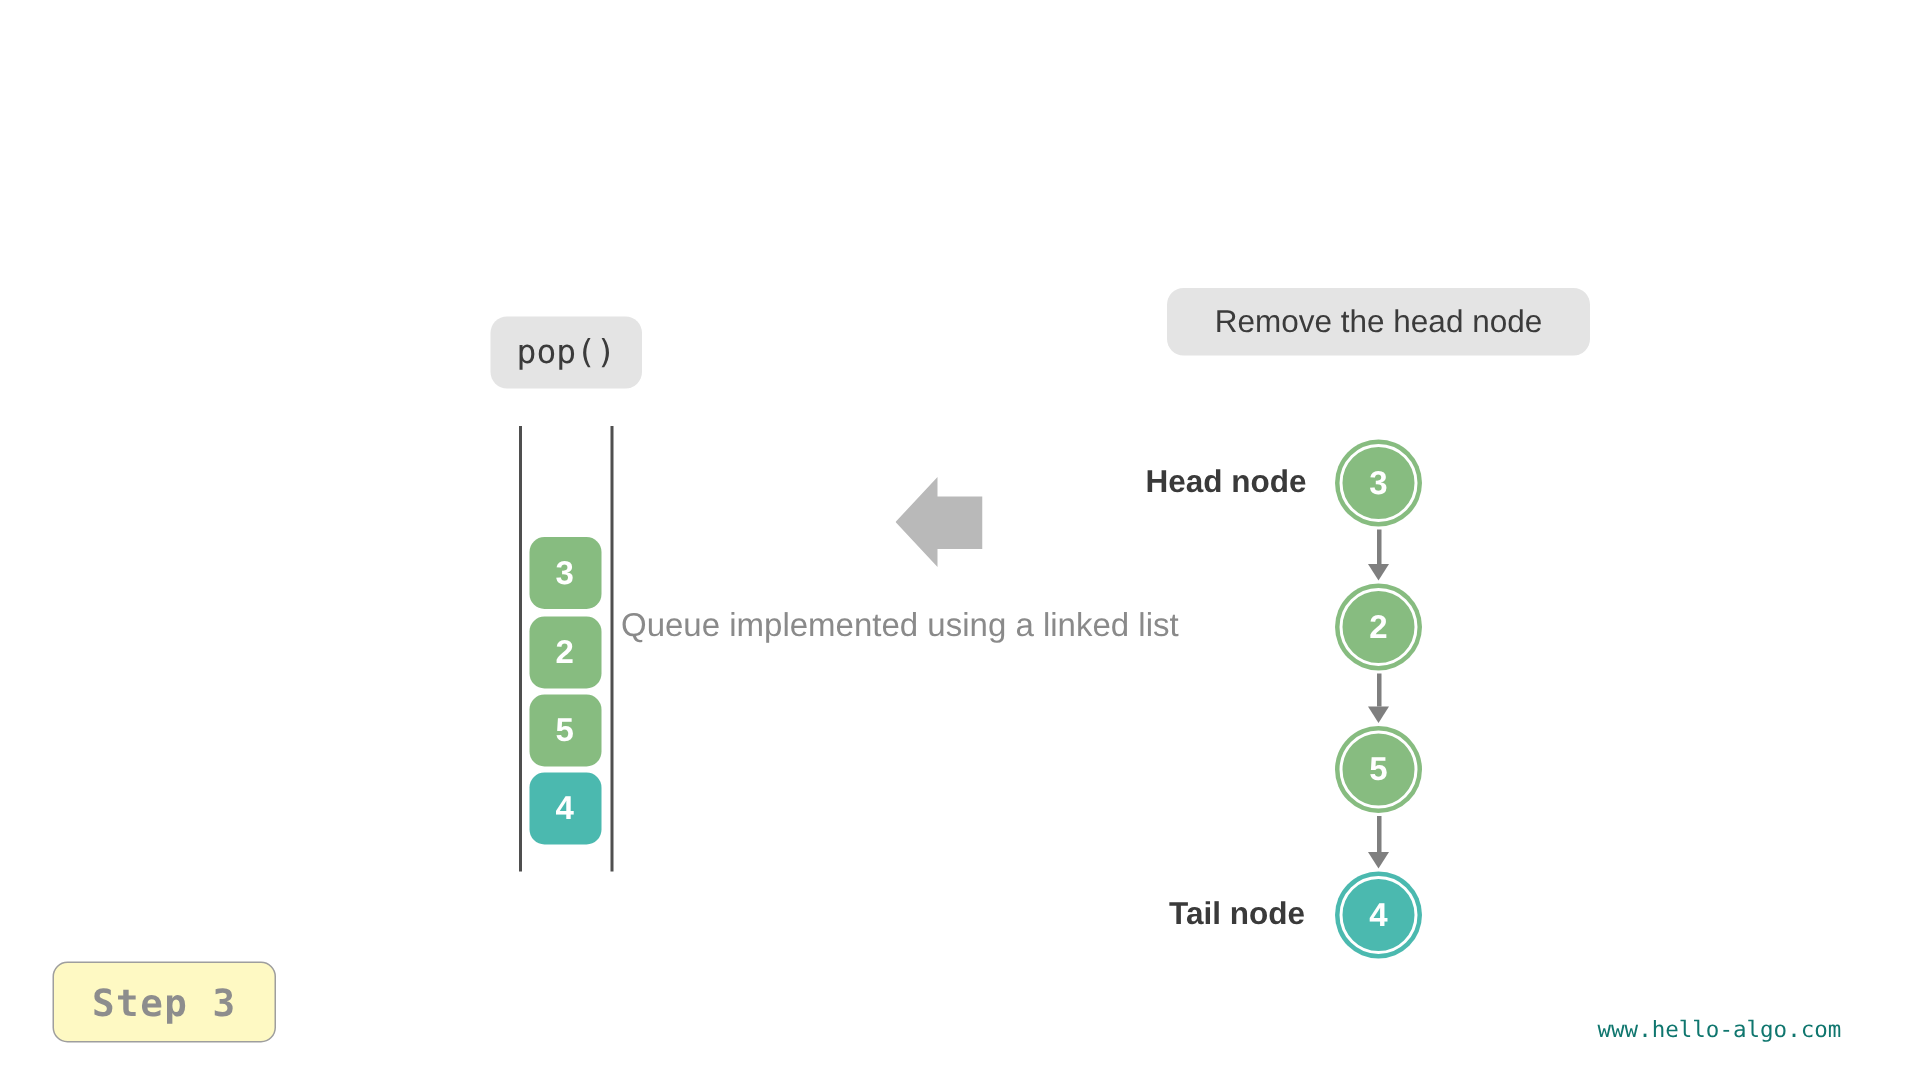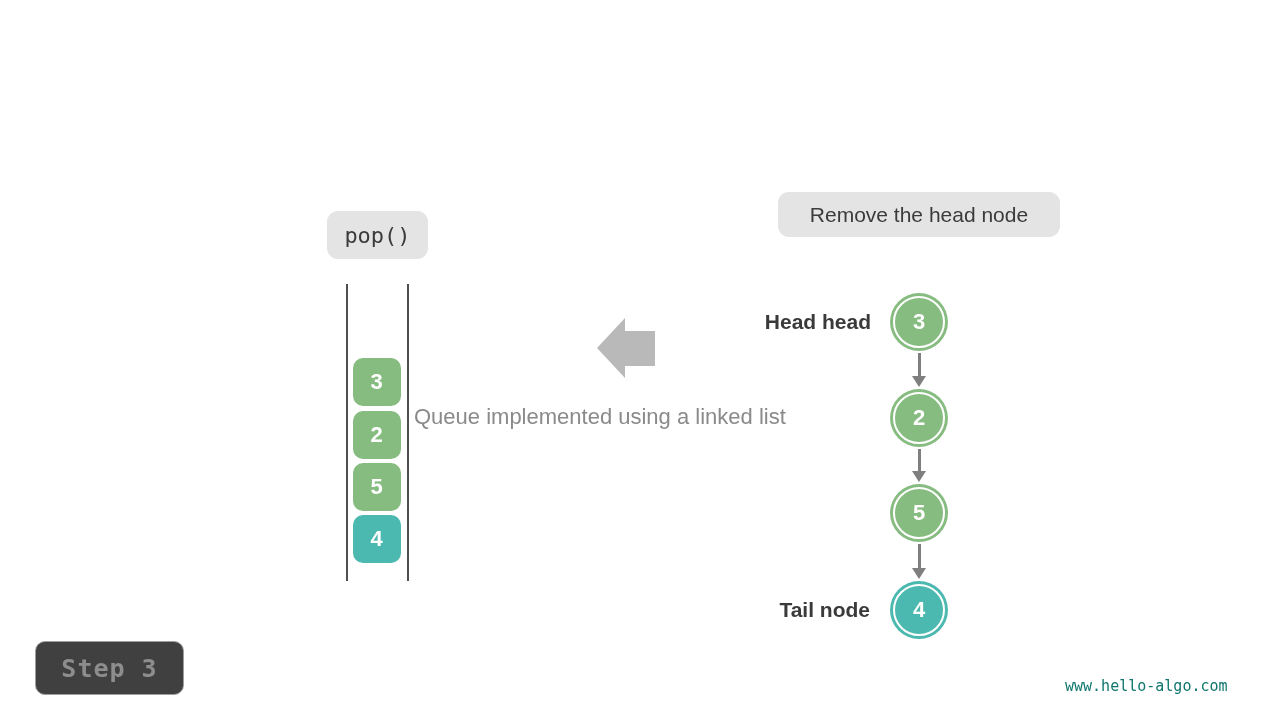--- a/index.html
+++ b/index.html
@@ -61,21 +61,21 @@
   .ll-node .val{position:relative;}
   .connector-line{position:absolute;left:917.5px;width:3px;background:#7f7f7f;}
   .connector-head{
     position:absolute;left:912px;width:0;height:0;
     border-left:7px solid transparent;border-right:7px solid transparent;
     border-top:11px solid #7f7f7f;
   }
 
   
   .step-badge{
-    left:35px;top:641px;width:147px;height:52px;background:#404040;
+    left:35px;top:641px;width:147px;height:52px;background:#fef9c3;
     border:1.5px solid #9e9e9e;border-radius:10px;
     display:flex;align-items:center;justify-content:center;
     font-family:"DejaVu Sans Mono", monospace;font-size:25px;font-weight:700;
     color:#8d8d8d;letter-spacing:1px;
   }
 
   
   .watermark{
     left:1065px;top:677px;font-family:"DejaVu Sans Mono", monospace;
     font-size:15px;color:#0f766e;white-space:nowrap;
@@ -100,21 +100,21 @@
     <div class="stack-box" style="top: 462.5px; background: rgb(135, 188, 128);">5</div>
     <div class="stack-box" style="top: 514.5px; background: rgb(75, 185, 175);">4</div>
   </div>
 
 <svg class="abs block-arrow" viewBox="0 0 58 60">
   <polygon id="block-arrow-shape" points="0,30 28,0 28,13 58,13 58,48 28,48 28,60" fill="#b9b9b9"></polygon>
 </svg>
 
 <div class="abs caption">Queue implemented using a linked list</div>
 
-<div class="abs side-label head-label">Head head</div>
+<div class="abs side-label head-label">Head node</div>
 <div class="abs side-label tail-label">Tail node</div>
 
 <div id="linked-list">
     <div class="ll-node" style="top: 293px; background: rgb(135, 188, 128);">
       <div class="ring"></div>
       <span class="val">3</span>
     </div>
     <div class="connector-line" style="top: 353px; height: 23px;"></div>
     <div class="connector-head" style="top: 376px;"></div>
     <div class="ll-node" style="top: 389px; background: rgb(135, 188, 128);">

